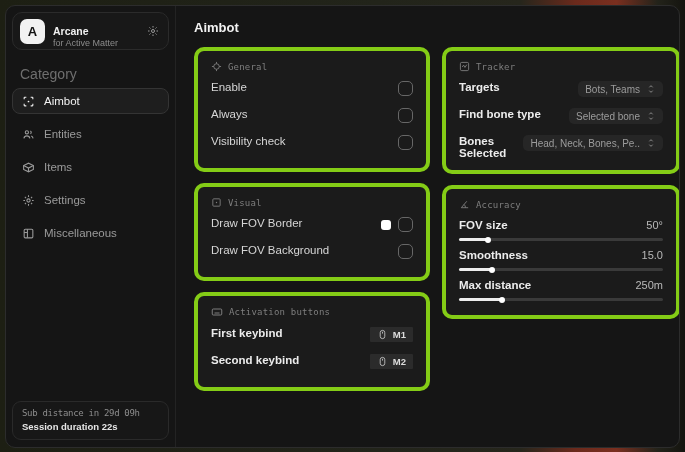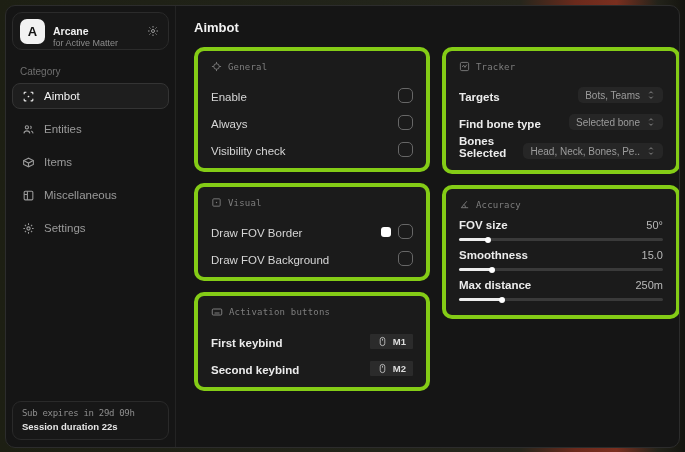--- a/index.html
+++ b/index.html
@@ -39,21 +39,21 @@
   .logo {
     width:25px; height:25px; border-radius:7px;
     background:#f2f2f2; color:#111;
     display:flex; align-items:center; justify-content:center;
     font-weight:bold; font-size:13px;
   }
   .brand-text { flex:1; line-height:1.25; }
   .brand-title { font-size:10.5px; font-weight:bold; color:#f0f0f0;margin-top:12px; }
   .brand-sub { font-size:9px; color:#8b8b8b; }
   .brand-gear { color:#9a9a9a; display:flex; }
-  .cat-label { font-size:10px; color:#6f6f6f; margin:10px 0 6px 14px; }
+  .cat-label { font-size:14px; color:#6f6f6f; margin:10px 0 6px 14px; }
   .nav { display:flex; flex-direction:column; padding:0 6px; gap:3px; }
   .nav-item {
     display:flex; align-items:center; gap:9px;
     height:26px; padding:0 9px;
     border-radius:8px; border:1px solid transparent;
     color:#9a9a9a; font-size:11.5px; cursor:default;
   }
   .nav-item.selected {
     background:#1e1e1e; border-color:#343434; color:#f2f2f2;
   }
@@ -84,21 +84,21 @@
   }
   .sec-head {
     display:flex; align-items:center; gap:6px;
     color:#7e7e7e;
     font-family:"DejaVu Sans Mono", monospace;
     font-size:9px; letter-spacing:0.2px;
     margin-bottom:9px;
   }
   .sec-head svg { flex:0 0 auto; }
   .row {
-    display:flex; align-items:flex-end; justify-content:space-between;
+    display:flex; align-items:flex-start; justify-content:space-between;
     min-height:22px; margin-top:5px;
   }
   .row-label { font-size:11.5px; color:#d6d6d6; }
   .row-label.strong { font-weight:bold; color:#ececec; }
   .checkbox {
     width:15px; height:15px; border-radius:5px;
     border:1.5px solid #676767; background:transparent;
   }
   .right-group { display:flex; align-items:center; gap:7px; }
   .swatch { width:10px; height:10px; border-radius:3px; }
@@ -180,39 +180,39 @@
           <svg width="13" height="13" viewBox="0 0 24 24" fill="none" stroke="currentColor" stroke-width="2">
               <path d="M21 8.5v7L12 20l-9-4.5v-7L12 4l9 4.5z"></path>
               <path d="M3 8.5l9 4.5 9-4.5M12 13v7"></path>
             </svg>
         </span>
         <span>Items</span>
       </div>
       <div class="nav-item">
         <span class="nav-icon">
           <svg width="13" height="13" viewBox="0 0 24 24" fill="none" stroke="currentColor" stroke-width="2">
+              <circle cx="12" cy="12" r="3"></circle>
+              <path d="M12 2.5v3M12 18.5v3M2.5 12h3M18.5 12h3M5.3 5.3l2.1 2.1M16.6 16.6l2.1 2.1M18.7 5.3l-2.1 2.1M7.4 16.6l-2.1 2.1"></path>
+            </svg>
+        </span>
+        <span>Settings</span>
+      </div>
+      <div class="nav-item">
+        <span class="nav-icon">
+          <svg width="13" height="13" viewBox="0 0 24 24" fill="none" stroke="currentColor" stroke-width="2">
               <rect x="4" y="4" width="16" height="16" rx="2"></rect>
               <path d="M10 4v16M4 10h6"></path>
             </svg>
         </span>
         <span>Miscellaneous</span>
       </div>
-      <div class="nav-item">
-        <span class="nav-icon">
-          <svg width="13" height="13" viewBox="0 0 24 24" fill="none" stroke="currentColor" stroke-width="2">
-              <circle cx="12" cy="12" r="3"></circle>
-              <path d="M12 2.5v3M12 18.5v3M2.5 12h3M18.5 12h3M5.3 5.3l2.1 2.1M16.6 16.6l2.1 2.1M18.7 5.3l-2.1 2.1M7.4 16.6l-2.1 2.1"></path>
-            </svg>
-        </span>
-        <span>Settings</span>
-      </div>
     </div>
 
     <div class="side-footer">
-      <div class="mono-line">Sub expires in 29d 09h</div>
+      <div class="mono-line">Sub distance in 29d 09h</div>
       <div class="bold-line">Session duration 22s</div>
     </div>
   </div>
 
   <div class="main">
     <div class="page-title">Aimbot</div>
 
     <div class="columns">
 
       <div class="col col-left">

